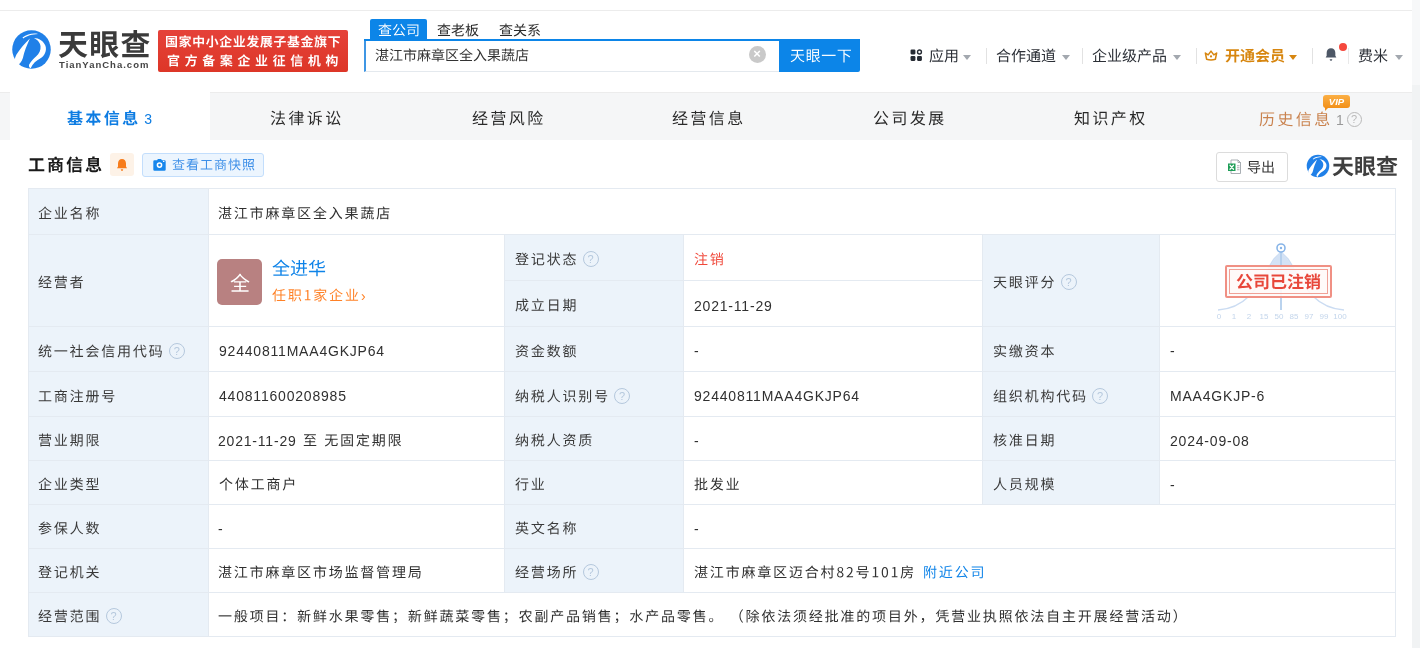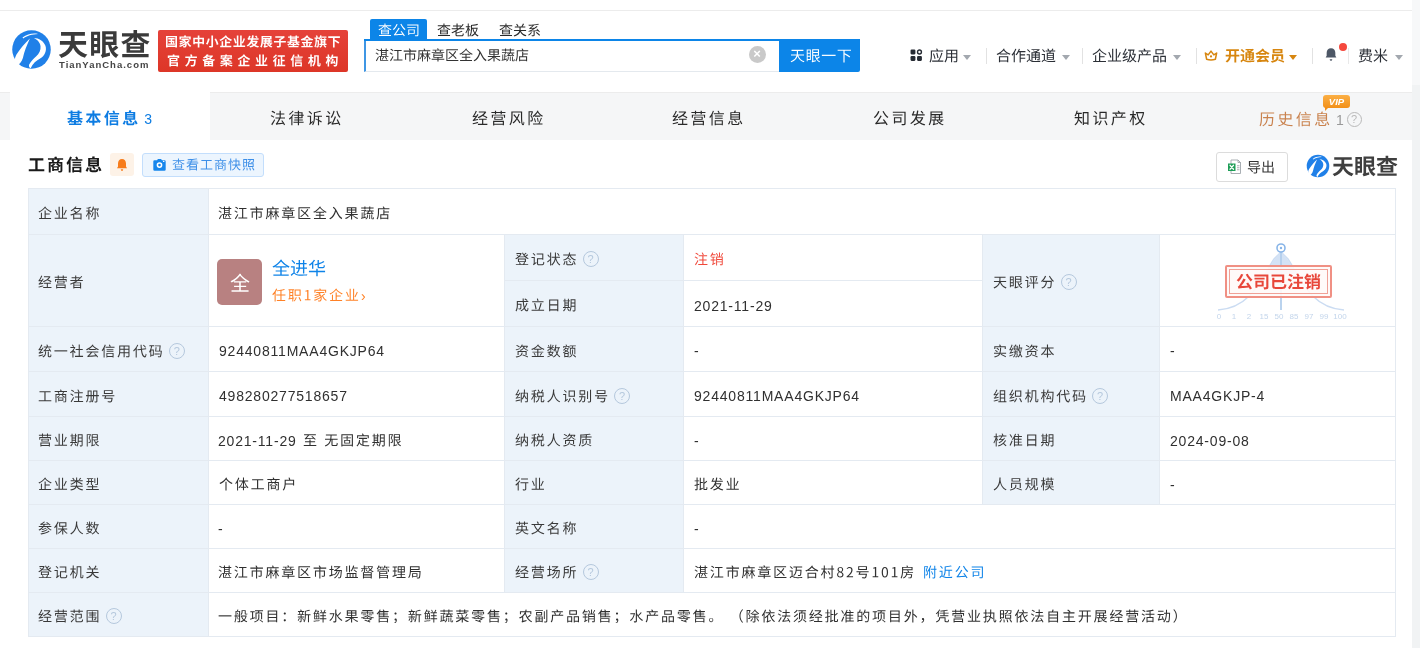--- a/index.html
+++ b/index.html
@@ -376,21 +376,21 @@
     <div style="position:absolute;left:1170px;top:351.0px;font-family:'Liberation Sans',sans-serif;font-size:14px;font-weight:400;color:#303030;letter-spacing:0.8px;line-height:14px;margin-top:-7.0px;white-space:nowrap">-</div>
     <div style="position:absolute;left:28px;top:372px;width:181px;height:45px;background:#ecf3fa;border-right:1px solid #e4eaf1;border-bottom:1px solid #e4eaf1;box-sizing:border-box"></div>
     <div style="position:absolute;left:209px;top:372px;width:296px;height:45px;background:#fff;border-right:1px solid #e4eaf1;border-bottom:1px solid #e4eaf1;box-sizing:border-box"></div>
     <div style="position:absolute;left:38.0px;top:388.5px;line-height:0"><svg class="" width="77.3" height="14.0" viewBox="0 -880 5520 1000" fill="#3a3a3a">
         <use href="#g85"></use>
         <use href="#g86" x="1130"></use>
         <use href="#g104" x="2260"></use>
         <use href="#g129" x="3390"></use>
         <use href="#g130" x="4520"></use>
       </svg></div>
-    <div style="position:absolute;left:219px;top:396.0px;font-family:'Liberation Sans',sans-serif;font-size:14px;font-weight:400;color:#303030;letter-spacing:0.8px;line-height:14px;margin-top:-7.0px;white-space:nowrap">498280277518657</div>
+    <div style="position:absolute;left:219px;top:396.0px;font-family:'Liberation Sans',sans-serif;font-size:14px;font-weight:400;color:#303030;letter-spacing:0.8px;line-height:14px;margin-top:-7.0px;white-space:nowrap">440811600208985</div>
     <div style="position:absolute;left:505px;top:372px;width:179px;height:45px;background:#ecf3fa;border-right:1px solid #e4eaf1;border-bottom:1px solid #e4eaf1;box-sizing:border-box"></div>
     <div style="position:absolute;left:684px;top:372px;width:299px;height:45px;background:#fff;border-right:1px solid #e4eaf1;border-bottom:1px solid #e4eaf1;box-sizing:border-box"></div>
     <div style="position:absolute;left:515.0px;top:388.5px;line-height:0"><svg class="" width="93.1" height="14.0" viewBox="0 -880 6650 1000" fill="#3a3a3a">
         <use href="#g131"></use>
         <use href="#g132" x="1130"></use>
         <use href="#g133" x="2260"></use>
         <use href="#g78" x="3390"></use>
         <use href="#g134" x="4520"></use>
         <use href="#g130" x="5650"></use>
       </svg></div>
@@ -400,21 +400,21 @@
     <div style="position:absolute;left:1160px;top:372px;width:236px;height:45px;background:#fff;border-right:1px solid #e4eaf1;border-bottom:1px solid #e4eaf1;box-sizing:border-box"></div>
     <div style="position:absolute;left:993.0px;top:388.5px;line-height:0"><svg class="" width="93.1" height="14.0" viewBox="0 -880 6650 1000" fill="#3a3a3a">
         <use href="#g135"></use>
         <use href="#g136" x="1130"></use>
         <use href="#g137" x="2260"></use>
         <use href="#g138" x="3390"></use>
         <use href="#g120" x="4520"></use>
         <use href="#g121" x="5650"></use>
       </svg></div>
     <div style="position:absolute;left:1092.1px;top:387.5px;width:16px;height:16px;border:1px solid #b5c8dd;border-radius:50%;box-sizing:border-box;color:#b5c8dd;font-size:11px;line-height:14px;text-align:center;font-family:'Liberation Sans',sans-serif">?</div>
-    <div style="position:absolute;left:1170px;top:396.0px;font-family:'Liberation Sans',sans-serif;font-size:14px;font-weight:400;color:#303030;letter-spacing:0.8px;line-height:14px;margin-top:-7.0px;white-space:nowrap">MAA4GKJP-4</div>
+    <div style="position:absolute;left:1170px;top:396.0px;font-family:'Liberation Sans',sans-serif;font-size:14px;font-weight:400;color:#303030;letter-spacing:0.8px;line-height:14px;margin-top:-7.0px;white-space:nowrap">MAA4GKJP-6</div>
     <div style="position:absolute;left:28px;top:417px;width:181px;height:44px;background:#ecf3fa;border-right:1px solid #e4eaf1;border-bottom:1px solid #e4eaf1;box-sizing:border-box"></div>
     <div style="position:absolute;left:209px;top:417px;width:296px;height:44px;background:#fff;border-right:1px solid #e4eaf1;border-bottom:1px solid #e4eaf1;box-sizing:border-box"></div>
     <div style="position:absolute;left:505px;top:417px;width:179px;height:44px;background:#ecf3fa;border-right:1px solid #e4eaf1;border-bottom:1px solid #e4eaf1;box-sizing:border-box"></div>
     <div style="position:absolute;left:684px;top:417px;width:299px;height:44px;background:#fff;border-right:1px solid #e4eaf1;border-bottom:1px solid #e4eaf1;box-sizing:border-box"></div>
     <div style="position:absolute;left:983px;top:417px;width:177px;height:44px;background:#ecf3fa;border-right:1px solid #e4eaf1;border-bottom:1px solid #e4eaf1;box-sizing:border-box"></div>
     <div style="position:absolute;left:1160px;top:417px;width:236px;height:44px;background:#fff;border-right:1px solid #e4eaf1;border-bottom:1px solid #e4eaf1;box-sizing:border-box"></div>
     <div style="position:absolute;left:38.0px;top:433.0px;line-height:0"><svg class="" width="61.5" height="14.0" viewBox="0 -880 4390 1000" fill="#3a3a3a">
         <use href="#g70"></use>
         <use href="#g53" x="1130"></use>
         <use href="#g109" x="2260"></use>

